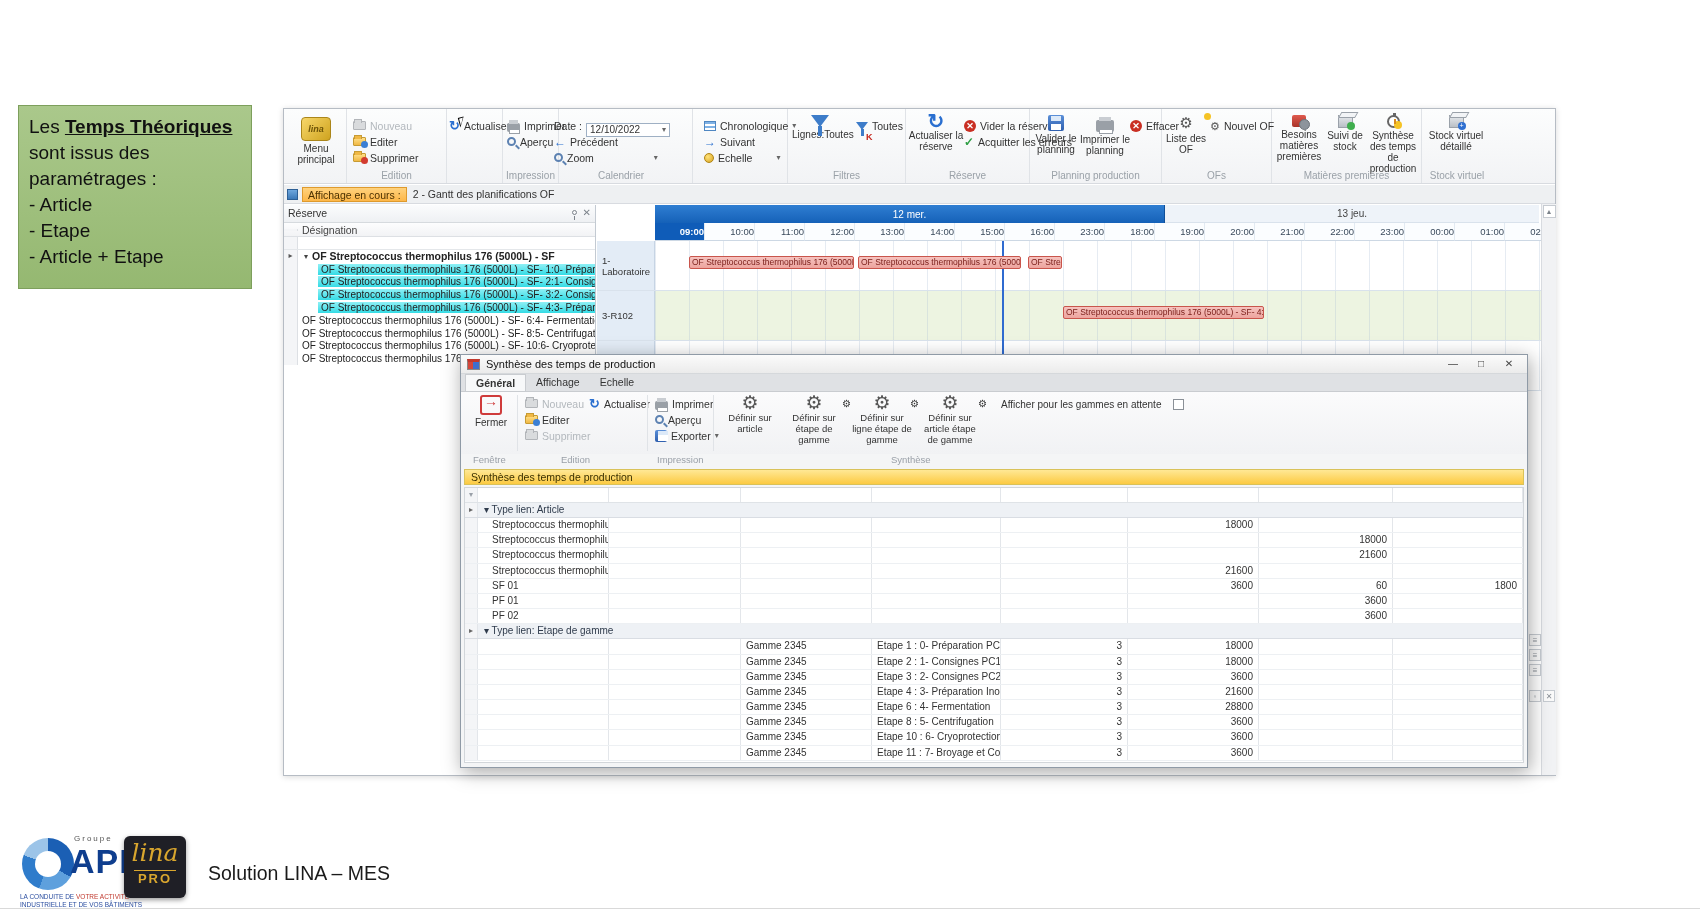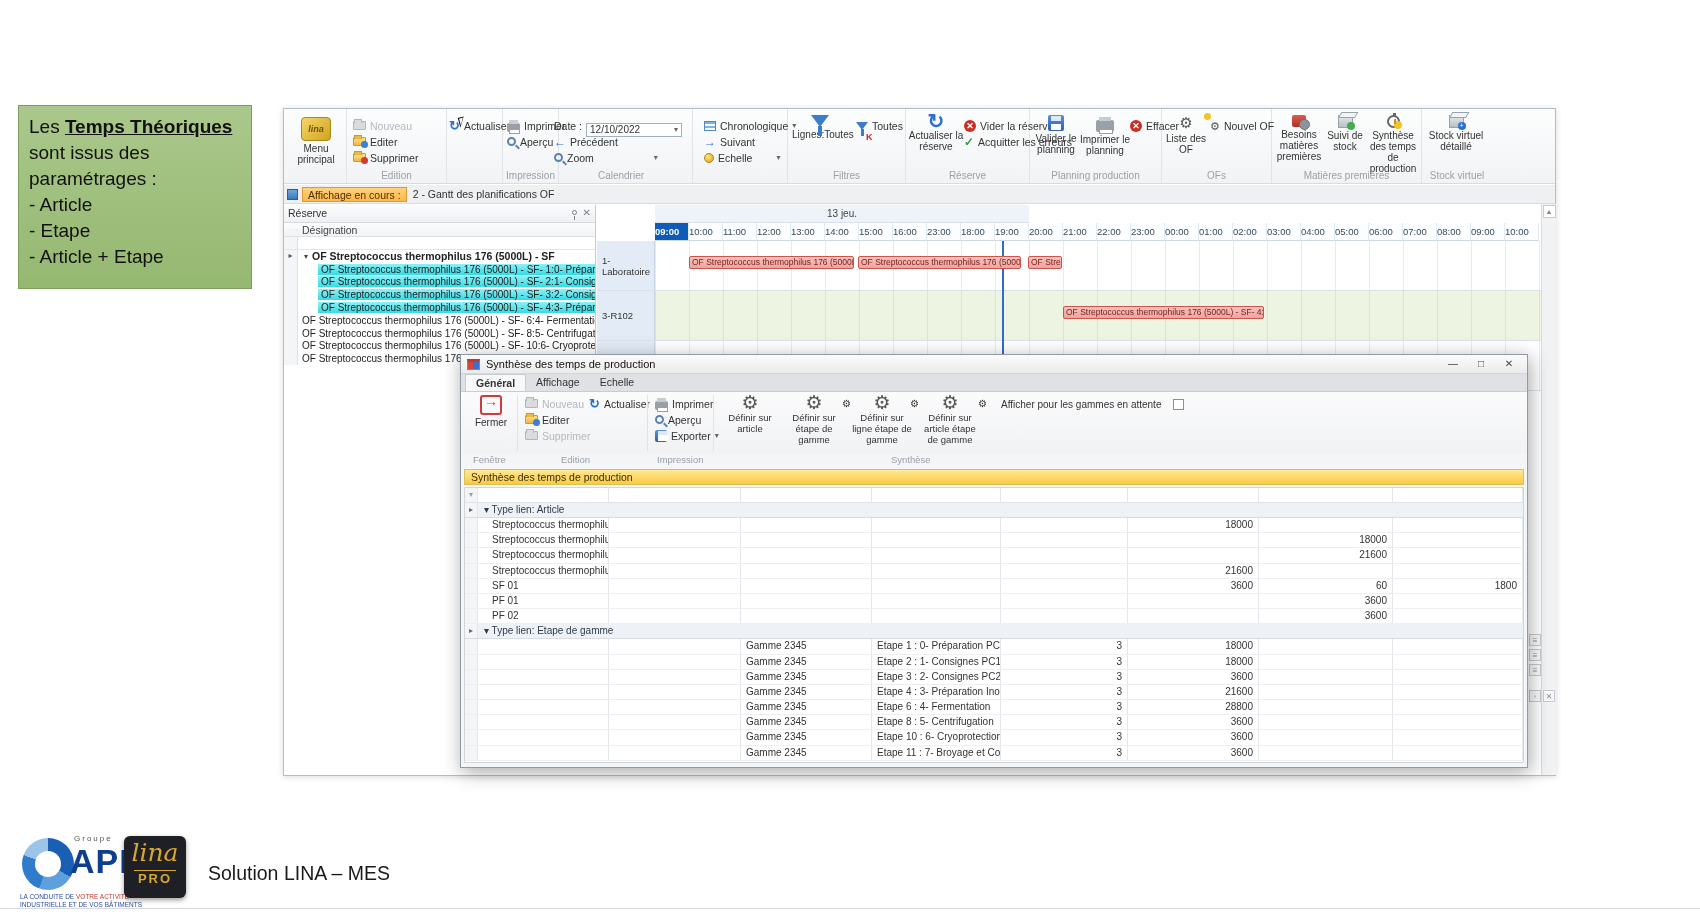--- a/index.html
+++ b/index.html
@@ -24,21 +24,21 @@
   .grp-label { position:absolute; bottom:2px; left:0; right:0; text-align:center;
                font-size:10px; color:#9aa1a8; }
   .rb-small { position:absolute; height:15px; display:flex; align-items:center; gap:4px;
               font-size:10.5px; color:#333; white-space:nowrap; cursor:default; }
   .rb-small.dis { color:#b3b8bd; }
   .rb-big { position:absolute; width:60px; text-align:center; font-size:10px; color:#333;
             line-height:11px; }
   .rb-big .bigic { display:block; margin:0 auto 2px; }
   .caret { font-size:8px; color:#666; }
   .datefield { display:inline-flex; align-items:center; justify-content:space-between;
-               width:96px; height:14px; border:1px solid #9fb0c4; background:#fff;
+               width:84px; height:14px; border:1px solid #9fb0c4; background:#fff;
                font-size:10px; padding:0 3px;margin-top:8px; }
 
   
   .ic { display:inline-block; position:relative; vertical-align:middle; }
   .fold { width:13px; height:9px; background:linear-gradient(#ffe08a,#f0b844);
           border:1px solid #c79b33; border-radius:1px; }
   .fold:before { content:""; position:absolute; top:-3px; left:0; width:6px; height:3px;
                  background:#f0b844; border:1px solid #c79b33; border-bottom:none; }
   .fold.gray { background:#d9dbdd; border-color:#b2b5b9; } .fold.gray:before{ background:#d9dbdd; border-color:#b2b5b9;}
   .fold .dot { position:absolute; right:-3px; bottom:-3px; width:7px; height:7px; border-radius:50%;
@@ -111,21 +111,21 @@
   .tree-row.cyan .txt { background:linear-gradient(#8ff0f5,#34dbe5); margin-left:20px; padding:0 3px; }
   .tree-row.bold .exp { margin-left:6px; font-size:8px; color:#444; }
 
   
   #gantt { position:absolute; left:313px; top:96px; width:959px; height:260px; background:#fff; overflow:hidden; }
   #g-days { position:absolute; left:58px; top:0; height:18px; display:flex; }
   .day { height:18px; font-size:10px; display:flex; align-items:center; justify-content:center; }
   .day.d1 { background:linear-gradient(#2f7ed2,#1561b8); color:#fff; border-right:1px solid #0f4f99; }
   .day.d2 { background:#eef3f9; color:#444; border-bottom:1px solid #d9e2ec; }
   #g-hours { position:absolute; left:58px; top:18px; height:18px; display:flex; }
-  .hr { width:34px; height:18px; flex:none; font-size:9.5px; color:#3a4a5c; text-align:left; line-height:18px;
+  .hr { width:50px; height:18px; flex:none; font-size:9.5px; color:#3a4a5c; text-align:right; line-height:18px;
         border-right:1px solid #e2eaf2; border-bottom:1px solid #cdd8e4; background:#fbfdff; }
   .hr.cur { background:#0f5cb8; color:#fff; font-weight:bold; }
   .g-row { position:absolute; left:0; width:959px; height:50px; border-bottom:1px solid #d9e2ec; }
   .g-row .lbl { position:absolute; left:0; top:0; width:58px; height:100%; background:#e3ecf6;
                 border-right:1px solid #c6d4e4; font-size:9.5px; color:#333; display:flex; align-items:center; padding-left:5px; }
   .g-row .cells { position:absolute; left:58px; top:0; right:0; height:100%;
                   background-image:repeating-linear-gradient(90deg, rgba(165,185,210,.28) 0 1px, transparent 1px 34px); }
   .g-row.green .cells { background-color:#edf4e1; }
   #nowline { position:absolute; left:405px; top:36px; width:2px; height:150px; background:#2f6bd0; }
   .bar { position:absolute; height:13px; background:linear-gradient(#f6c3bf,#eda49e); border:1px solid #c9554c;
@@ -463,20 +463,21 @@
         <div class="g-row green" style="top: 86px;">
           <div class="cells"></div>
           <div class="lbl">3-R102</div>
         </div>
         <div class="g-row" style="top: 136px;">
           <div class="cells"></div>
           <div class="lbl">3-R103</div>
         </div>
       </div>
     <div id="g-days">
+        <div class="day d1" style="width: 510px;">12 mer.</div>
         <div class="day d2" style="width: 374px;">13 jeu.</div>
       </div>
     <div id="g-hours">
         <div class="hr cur">09:00</div>
         <div class="hr">10:00</div>
         <div class="hr">11:00</div>
         <div class="hr">12:00</div>
         <div class="hr">13:00</div>
         <div class="hr">14:00</div>
         <div class="hr">15:00</div>

